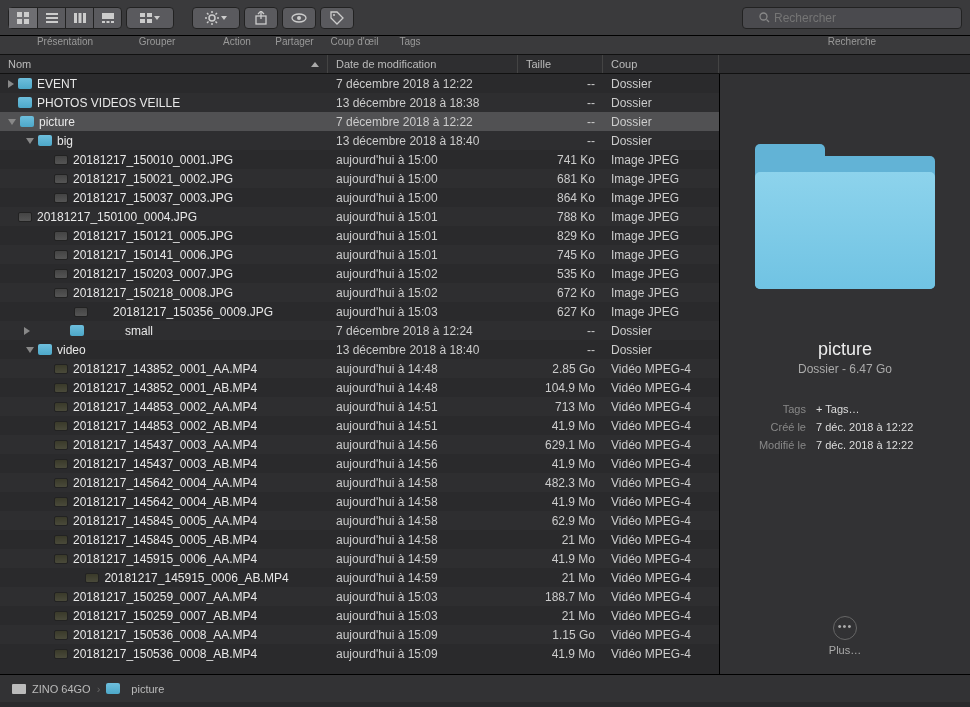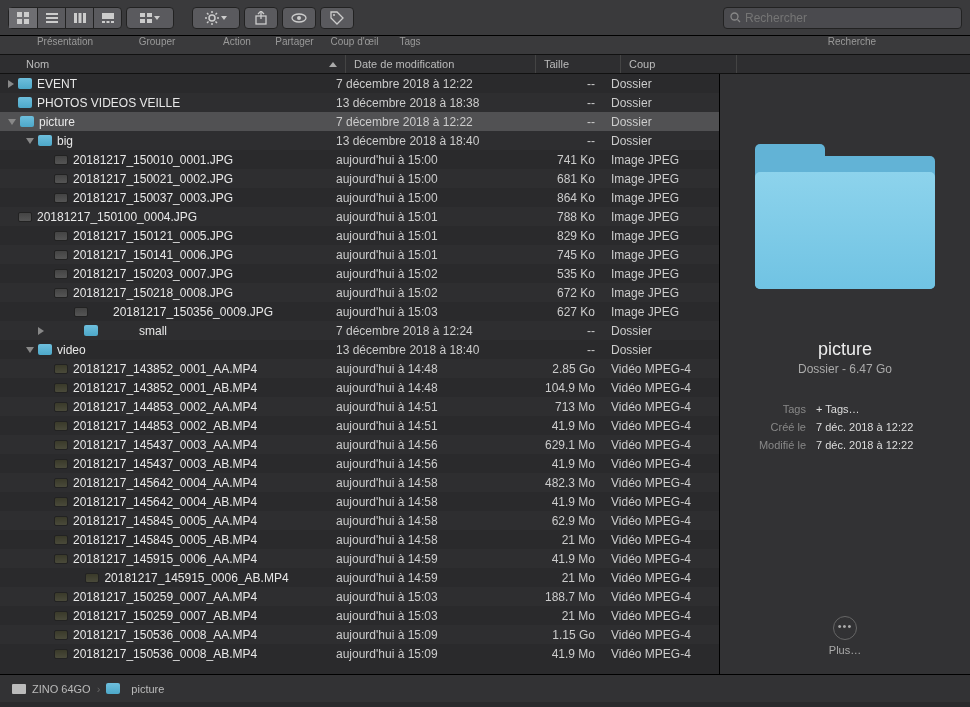--- a/index.html
+++ b/index.html
@@ -5,30 +5,30 @@
   * { margin: 0; padding: 0; box-sizing: border-box; font-family: -apple-system, "Helvetica Neue", Arial, sans-serif; }
   body { background: #2a2a2c; color: #ddd; width: 970px; height: 707px; overflow: hidden; font-size: 13px; }
   
   .toolbar { height: 36px; background: #3a3a3c; display: flex; align-items: center; padding: 0 8px; gap: 4px; border-bottom: 1px solid #000; }
   .tb-group { display: flex; align-items: center; justify-content: center; height: 22px; background: #5a5a5e; border-radius: 4px; border: 1px solid #222; }
   .tb-seg { width: 28px; height: 100%; display: flex; align-items: center; justify-content: center; cursor: pointer; }
   .tb-seg + .tb-seg { border-left: 1px solid #222; }
   .tb-seg.active { background: #6e6e72; }
   .tb-btn { width: 34px; height: 22px; background: #5a5a5e; border-radius: 4px; border: 1px solid #222; display: flex; align-items: center; justify-content: center; cursor: pointer; }
   .toolbar .spacer { flex: 1; }
-  .toolbar .search { width: 239px; height: 22px; background: #4a4a4e; border: 1px solid #222; border-radius: 4px; display: flex; align-items: center; padding: 0 6px; color: #888; gap: 4px; font-size: 12px; }
+  .toolbar .search { width: 220px; height: 22px; background: #4a4a4e; border: 1px solid #222; border-radius: 4px; display: flex; align-items: center; padding: 0 16px; color: #888; gap: 4px; font-size: 12px; }
   .toolbar .search input { background: transparent; border: none; outline: none; color: #ccc; flex: 1; font-size: 12px; }
   .icon { fill: #ccc; }
   
   .toolbar-labels { height: 18px; background: #3a3a3c; display: flex; font-size: 10px; color: #999; padding: 0 8px; gap: 10px; }
   .toolbar-labels span { display: inline-block; text-align: center; }
   
   .columns { height: 20px; background: #2e2e30; display: flex; align-items: center; font-size: 11px; color: #bbb; border-top: 1px solid #111; border-bottom: 1px solid #111; }
   .col { border-right: 1px solid #444; padding: 0 8px; height: 100%; display: flex; align-items: center; overflow: hidden; }
-  .col-name { width: 328px; justify-content: space-between; margin-left: 18px; }
+  .col-name { width: 328px; justify-content: space-between; }
   .col-mod { width: 190px; }
   .col-size { width: 85px; }
   .col-type { width: 116px; }
   .caret-up { width: 0; height: 0; border-left: 4px solid transparent; border-right: 4px solid transparent; border-bottom: 5px solid #aaa; }
   
   .main { display: flex; height: 600px; }
   .filelist { width: 719px; overflow-y: auto; background: #2a2a2c; }
   .preview { flex: 1; background: #323234; border-left: 1px solid #000; display: flex; flex-direction: column; align-items: center; padding-top: 40px; position: relative; }
   
   .row { display: flex; height: 19px; align-items: center; font-size: 12px; }
@@ -320,21 +320,21 @@
         <div class="cell c-name" style="padding-left: 44px; gap: 20px;">
           <span class="tri none"></span>
           <span class="icn jpeg"></span>
           <span>20181217_150356_0009.JPG</span>
         </div>
         <div class="cell c-mod">aujourd'hui à 15:03</div>
         <div class="cell c-size">627 Ko</div>
         <div class="cell c-type">Image JPEG</div>
       </div>
       <div class="row">
-        <div class="cell c-name" style="padding-left: 38px; gap: 36px;">
+        <div class="cell c-name" style="padding-left: 24px; gap: 36px;">
           <span class="tri closed"></span>
           <span class="icn folder"></span>
           <span>small</span>
         </div>
         <div class="cell c-mod">7 décembre 2018 à 12:24</div>
         <div class="cell c-size">--</div>
         <div class="cell c-type">Dossier</div>
       </div>
       <div class="row">
         <div class="cell c-name" style="padding-left: 26px;">

